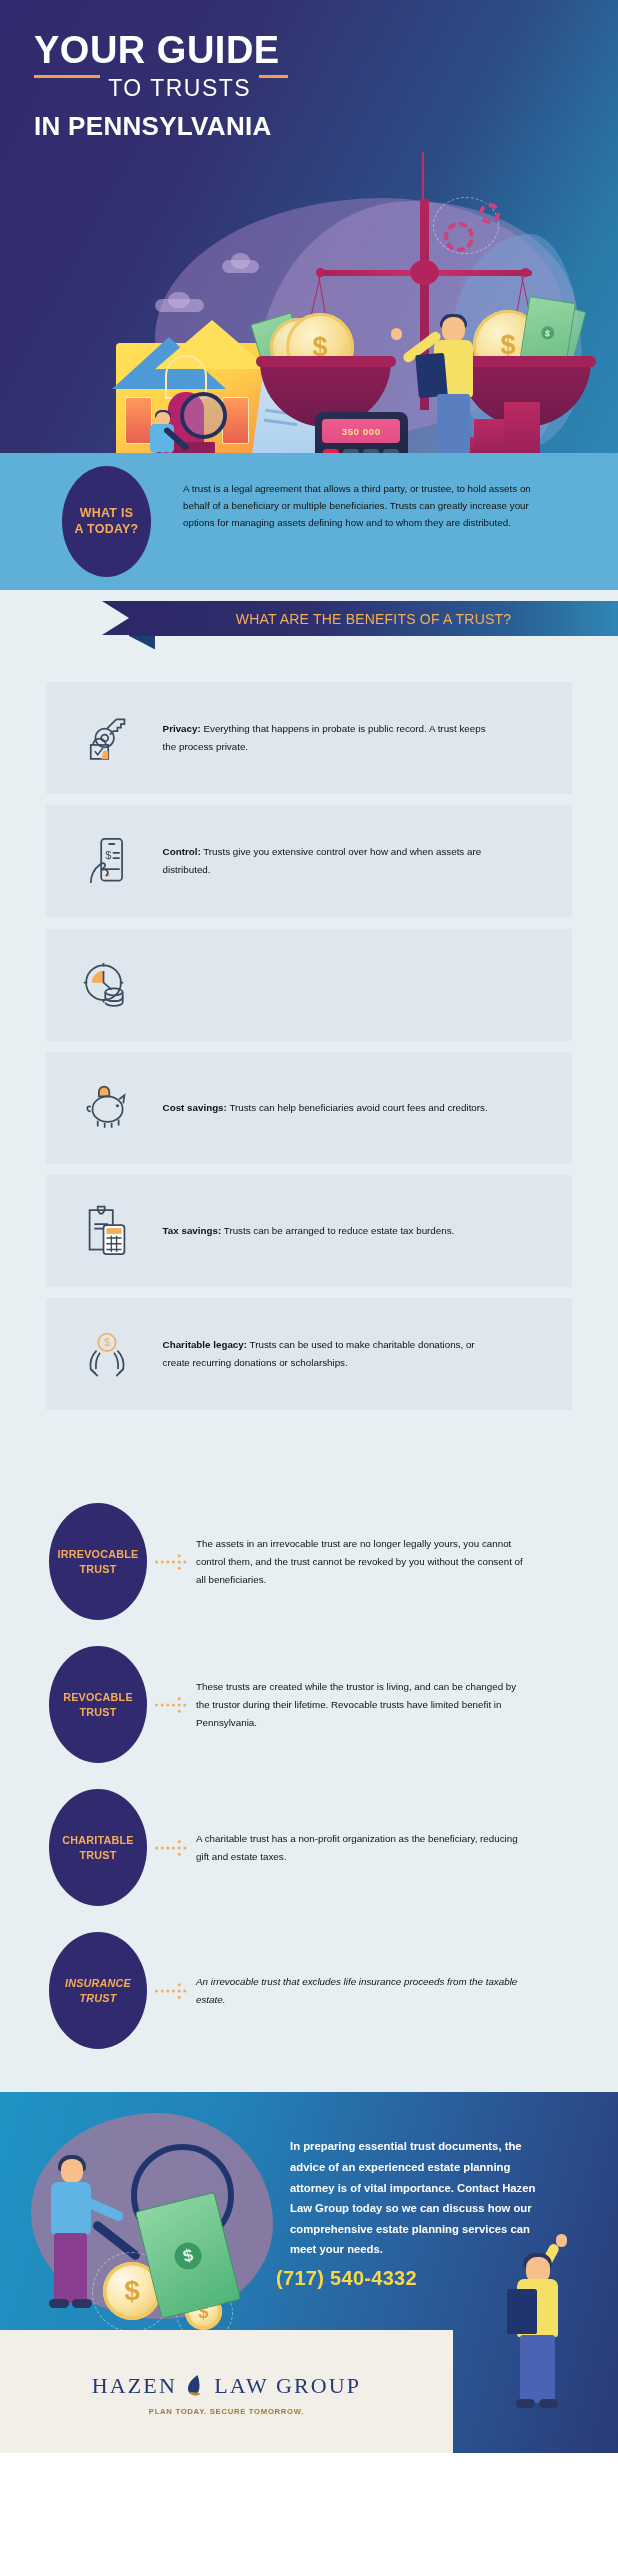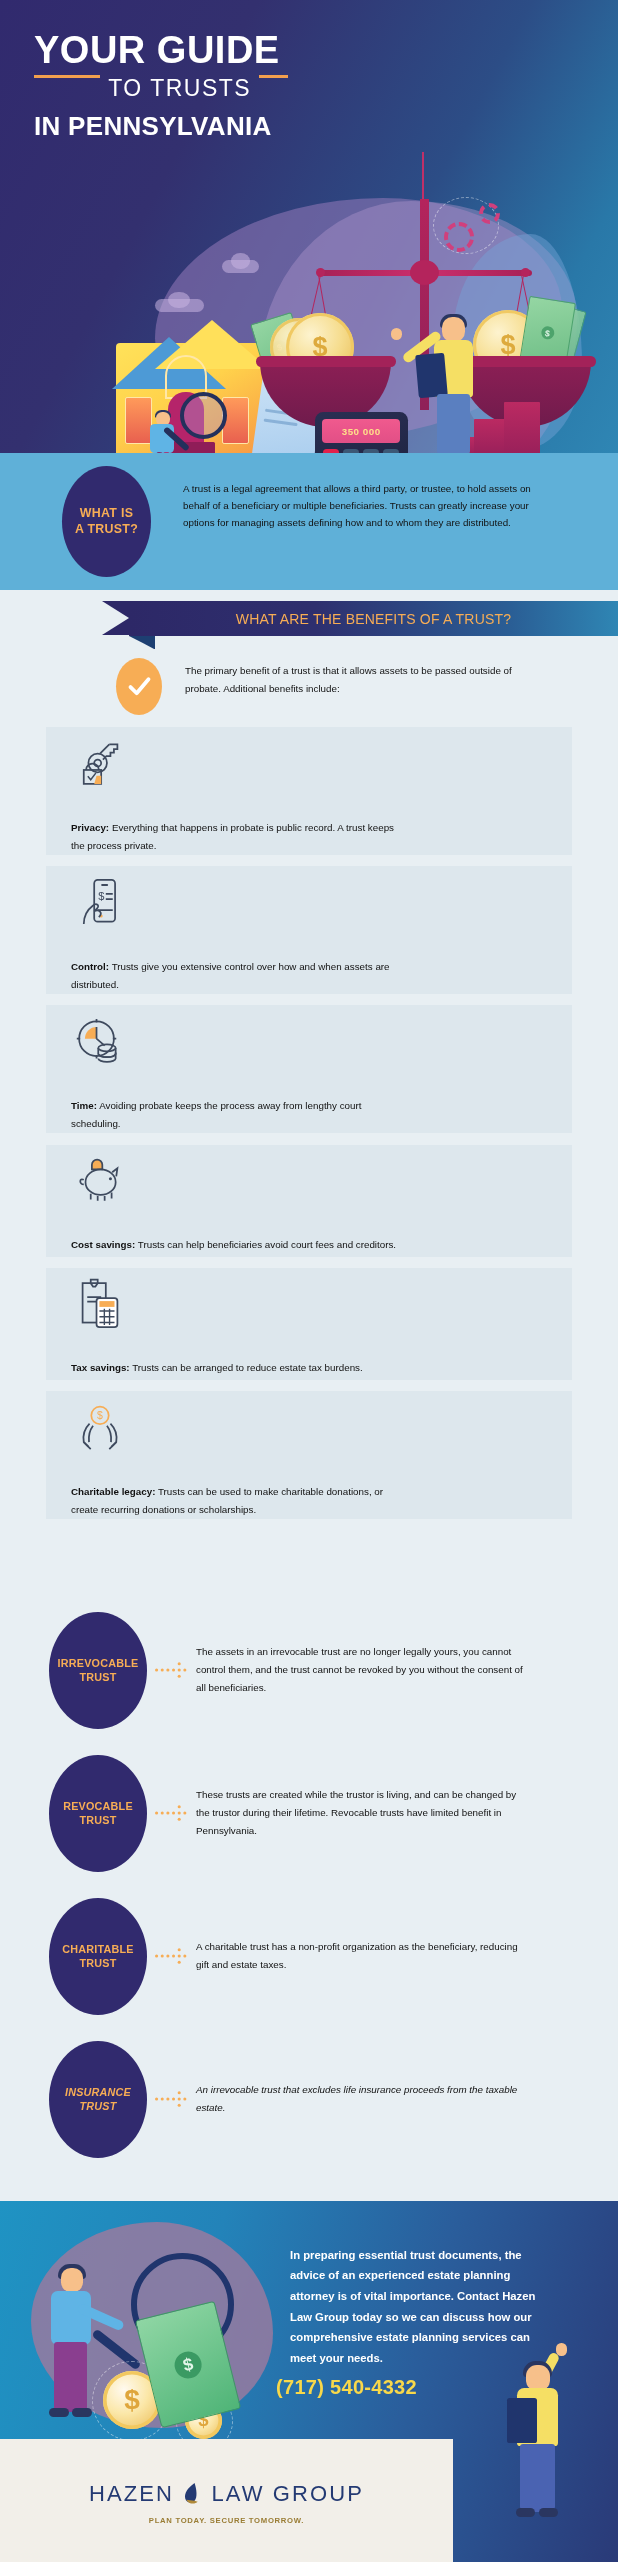--- a/index.html
+++ b/index.html
@@ -181,22 +181,22 @@
     display: flex; align-items: center; justify-content: center;
   }
   .check-oval svg { width: 27px; height: 27px; }
   .lead-text {
     margin-left: 67px; width: 355px; color: #111; font-size: 9.8px; line-height: 1.78;
     font-family: "Liberation Sans Narrow","Liberation Sans", sans-serif;
   }
 
   .cards { margin-top: 30px; display: flex; flex-direction: column; gap: 11.3px; padding: 0 46px; }
   .card {
-    background: #dde7ed; min-height: 112px; display: flex; align-items: flex-start;
-    padding: 0 23px 0 25px; gap: 19.6px; flex-direction: column;
+    background: #dde7ed; min-height: 112px; display: flex; align-items: center;
+    padding: 0 23px 0 25px; gap: 19.6px;
   }
   .card .ico { flex: 0 0 72px; display: flex; align-items: center; justify-content: center; }
   .card .ico svg { width: 58px; height: 58px; }
   .card .txt {
     color: #111; font-size: 9.8px; line-height: 1.85; max-width: 330px;
     font-family: "Liberation Sans Narrow","Liberation Sans", sans-serif;
   }
   .card .txt b { font-weight: 700; }
 
   
@@ -249,21 +249,21 @@
     position: absolute; left: 276px; top: 175px;
     color: #f8d84a; font-size: 20px; font-weight: 700; letter-spacing: 0.3px;
   }
   .logo-box {
     position: absolute; left: 0; top: 238px; width: 453px; height: 128px;
     background: #f2efe9; display: flex; flex-direction: column;
     align-items: center; justify-content: center; gap: 8.2px;
   }
   .logo-line { display: flex; align-items: center; gap: 5.2px; }
   .logo-word {
-    font-family: Liberation Sans, sans-serif; font-size: 22px; letter-spacing: 2.1px;
+    font-family: Liberation Serif, serif; font-size: 22px; letter-spacing: 2.1px;
     color: #243a73; font-weight: 400;
   }
   .logo-mark { width: 27px; height: 24px; position: relative; }
   .logo-tag {
     font-size: 7.7px; letter-spacing: 0.7px; color: #9a7d35; font-weight: 700;
     font-family: "Liberation Sans Narrow","Liberation Sans", sans-serif;
   }
 
   .cta-man { position: absolute; left: 510px; top: 155px; }
   .cta-man .head { position: absolute; left: 15.5px; top: 9.3px; width: 24px; height: 26px; background:#f7c08a; border-radius:10.8px; }
@@ -414,43 +414,35 @@
         <span class="hero-rule r"></span>
       </div>
       <div class="hero-line3">IN PENNSYLVANIA</div>
     </div>
   </section>
 
   <section class="band-def">
     <div class="def-oval">
       <div class="ttl">
         <span>WHAT IS</span><br>
-        <span>A TRUST?</span>
+        <span>A TODAY?</span>
       </div>
     </div>
     <p class="def-text">A trust is a legal agreement that allows a third party, or trustee, to hold assets on behalf of a beneficiary or multiple beneficiaries. Trusts can greatly increase your options for managing assets defining how and to whom they are distributed.</p>
   </section>
 
   <section class="benefits">
 
     <div class="ribbon-wrap">
       <div class="ribbon-tail"></div>
       <div class="ribbon">
         <span class="rtext">WHAT ARE THE BENEFITS OF A TRUST?</span>
       </div>
     </div>
 
-    <div class="lead">
-      <div class="check-oval">
-        <svg viewBox="0 0 24 24" aria-hidden="true">
-            <path d="M4 12.5 L9.5 18 L20 5.5" fill="none" stroke="#ffffff" stroke-width="3.4" stroke-linecap="round" stroke-linejoin="round"></path>
-          </svg>
-      </div>
-      <p class="lead-text">The primary benefit of a trust is that it allows assets to be passed outside of probate. Additional benefits include:</p>
-    </div>
 
     <div class="cards">
 
       <div class="card">
         <div class="ico">
           <svg viewBox="0 0 100 100" fill="none" stroke="#3e4a5e" stroke-width="3">
             <path d="M66 18 L80 18 L80 26 L74 26 L74 32 L68 32 L68 38 L61 38 L55 44"></path>
             <circle cx="46" cy="50" r="16"></circle>
             <circle cx="46" cy="50" r="6"></circle>
             <path d="M66 18 L50 34"></path>
@@ -490,24 +482,20 @@
             <circle cx="44" cy="46" r="30"></circle>
             <path d="M24 46 a20 20 0 0 1 20 -20 L44 46 Z" fill="#f7ad55" stroke="none"></path>
             <path d="M44 46 L44 26 M44 46 L58 58"></path>
             <path d="M44 12 L44 18 M44 74 L44 80 M10 46 L16 46 M72 46 L78 46"></path>
             <ellipse cx="62" cy="62" rx="15" ry="6"></ellipse>
             <path d="M47 62 L47 72 a15 6 0 0 0 30 0 L77 62"></path>
             <path d="M47 72 a15 6 0 0 0 30 0"></path>
             <path d="M47 80 a15 6 0 0 0 30 0 L77 70"></path>
           </svg>
         </div>
-        <p class="txt">
-          <b>Time:</b>
-          <span>Avoiding probate keeps the process away from lengthy court scheduling.</span>
-        </p>
       </div>
 
       <div class="card">
         <div class="ico">
           <svg viewBox="0 0 100 100" fill="none" stroke="#3e4a5e" stroke-width="3">
             <path d="M36 22 a9 9 0 0 1 18 0 L54 30 L36 30 Z" fill="#f7ad55" stroke="#3e4a5e"></path>
             <path d="M25 52 a26 22 0 1 1 52 0 a26 22 0 0 1 -52 0 Z"></path>
             <path d="M71 35 L80 28 L78 42"></path>
             <circle cx="68" cy="46" r="2.6" fill="#3e4a5e" stroke="none"></circle>
             <path d="M34 72 L34 82 M46 76 L46 84 M58 76 L58 84 M70 70 L70 80"></path>

